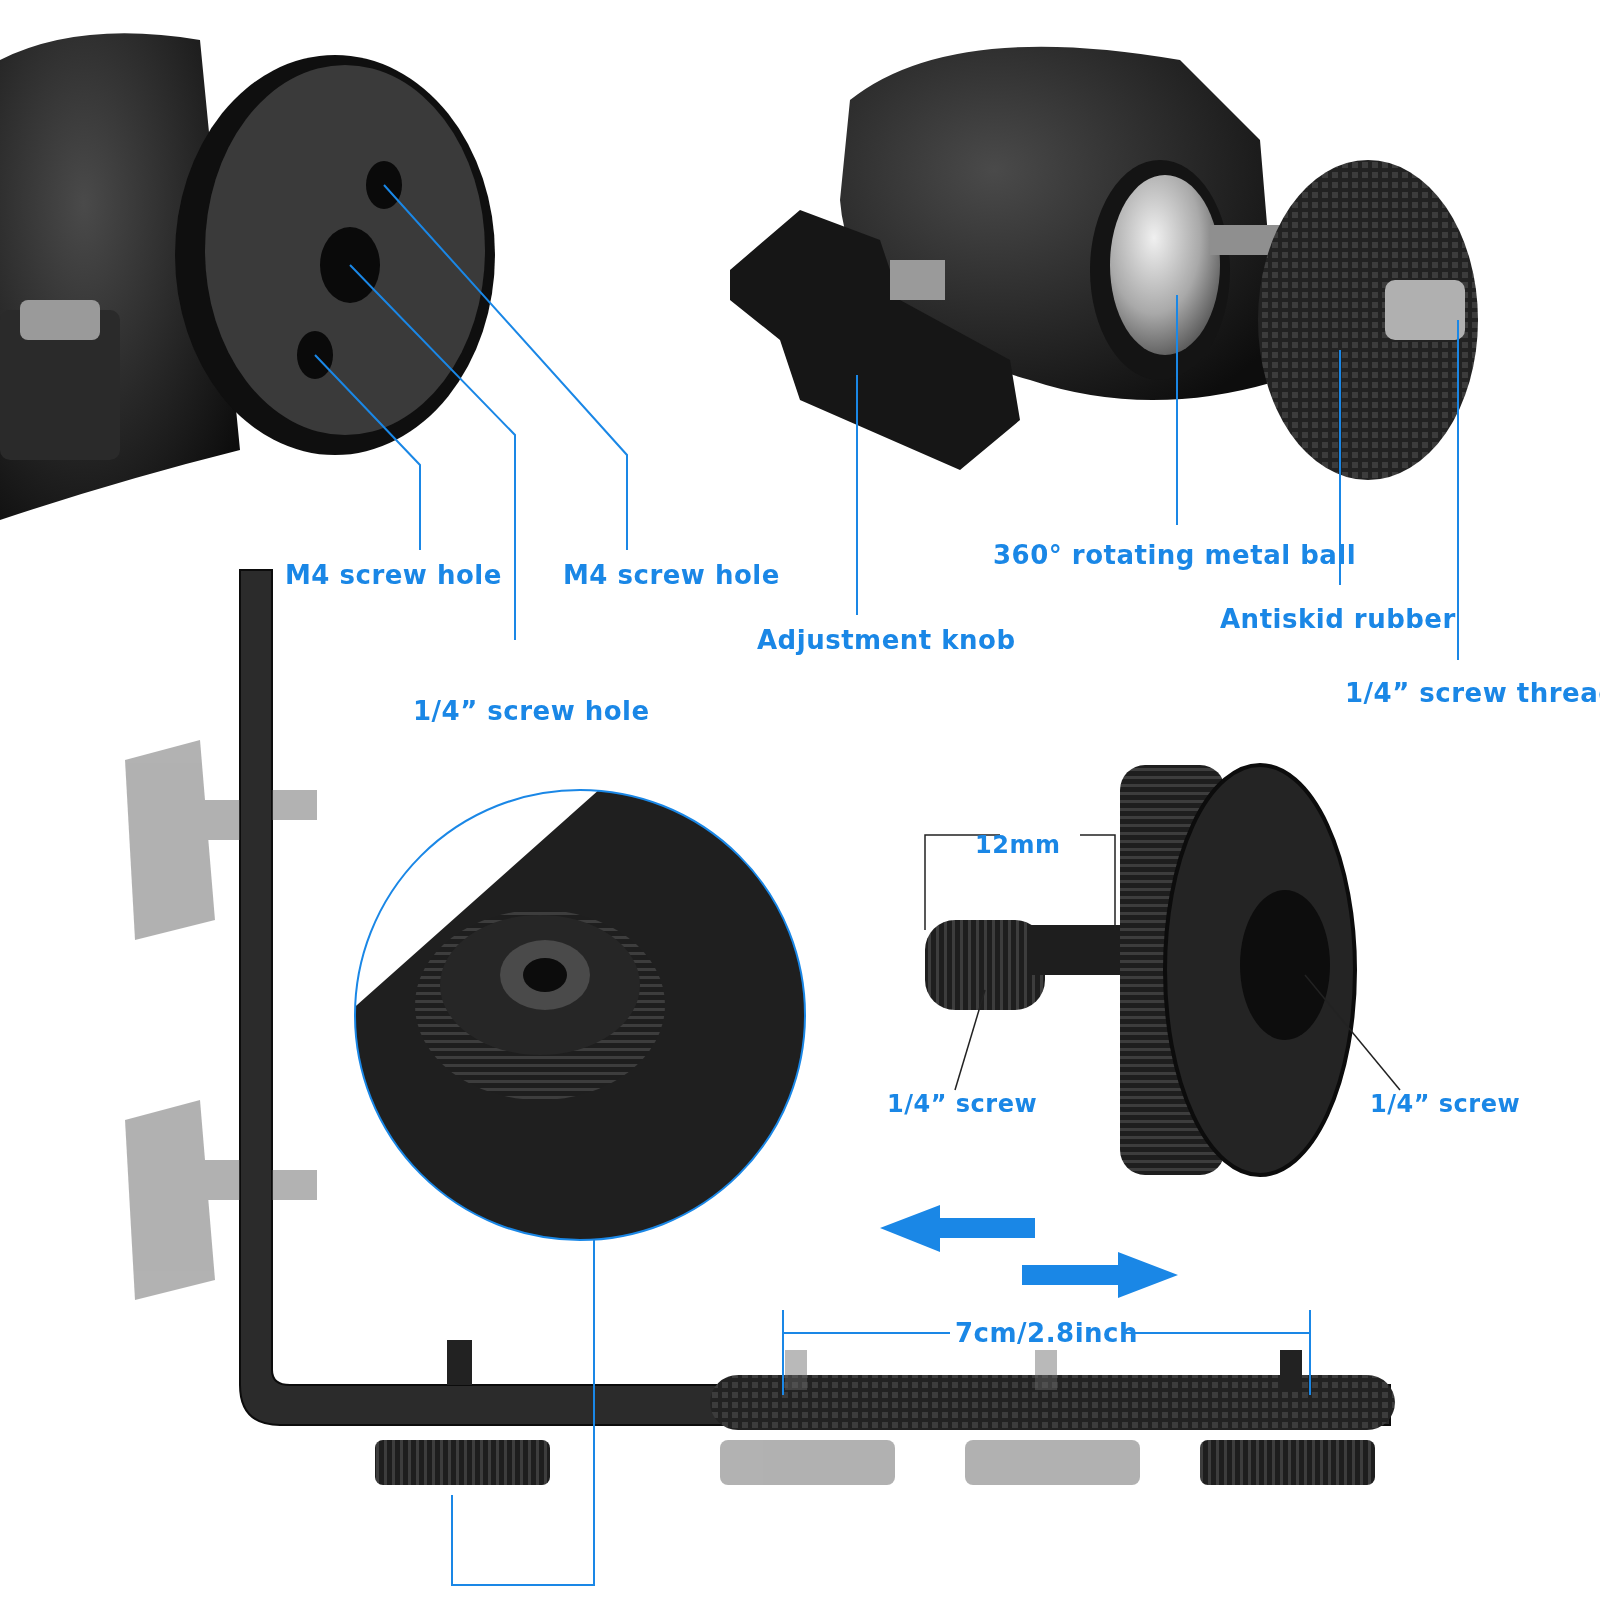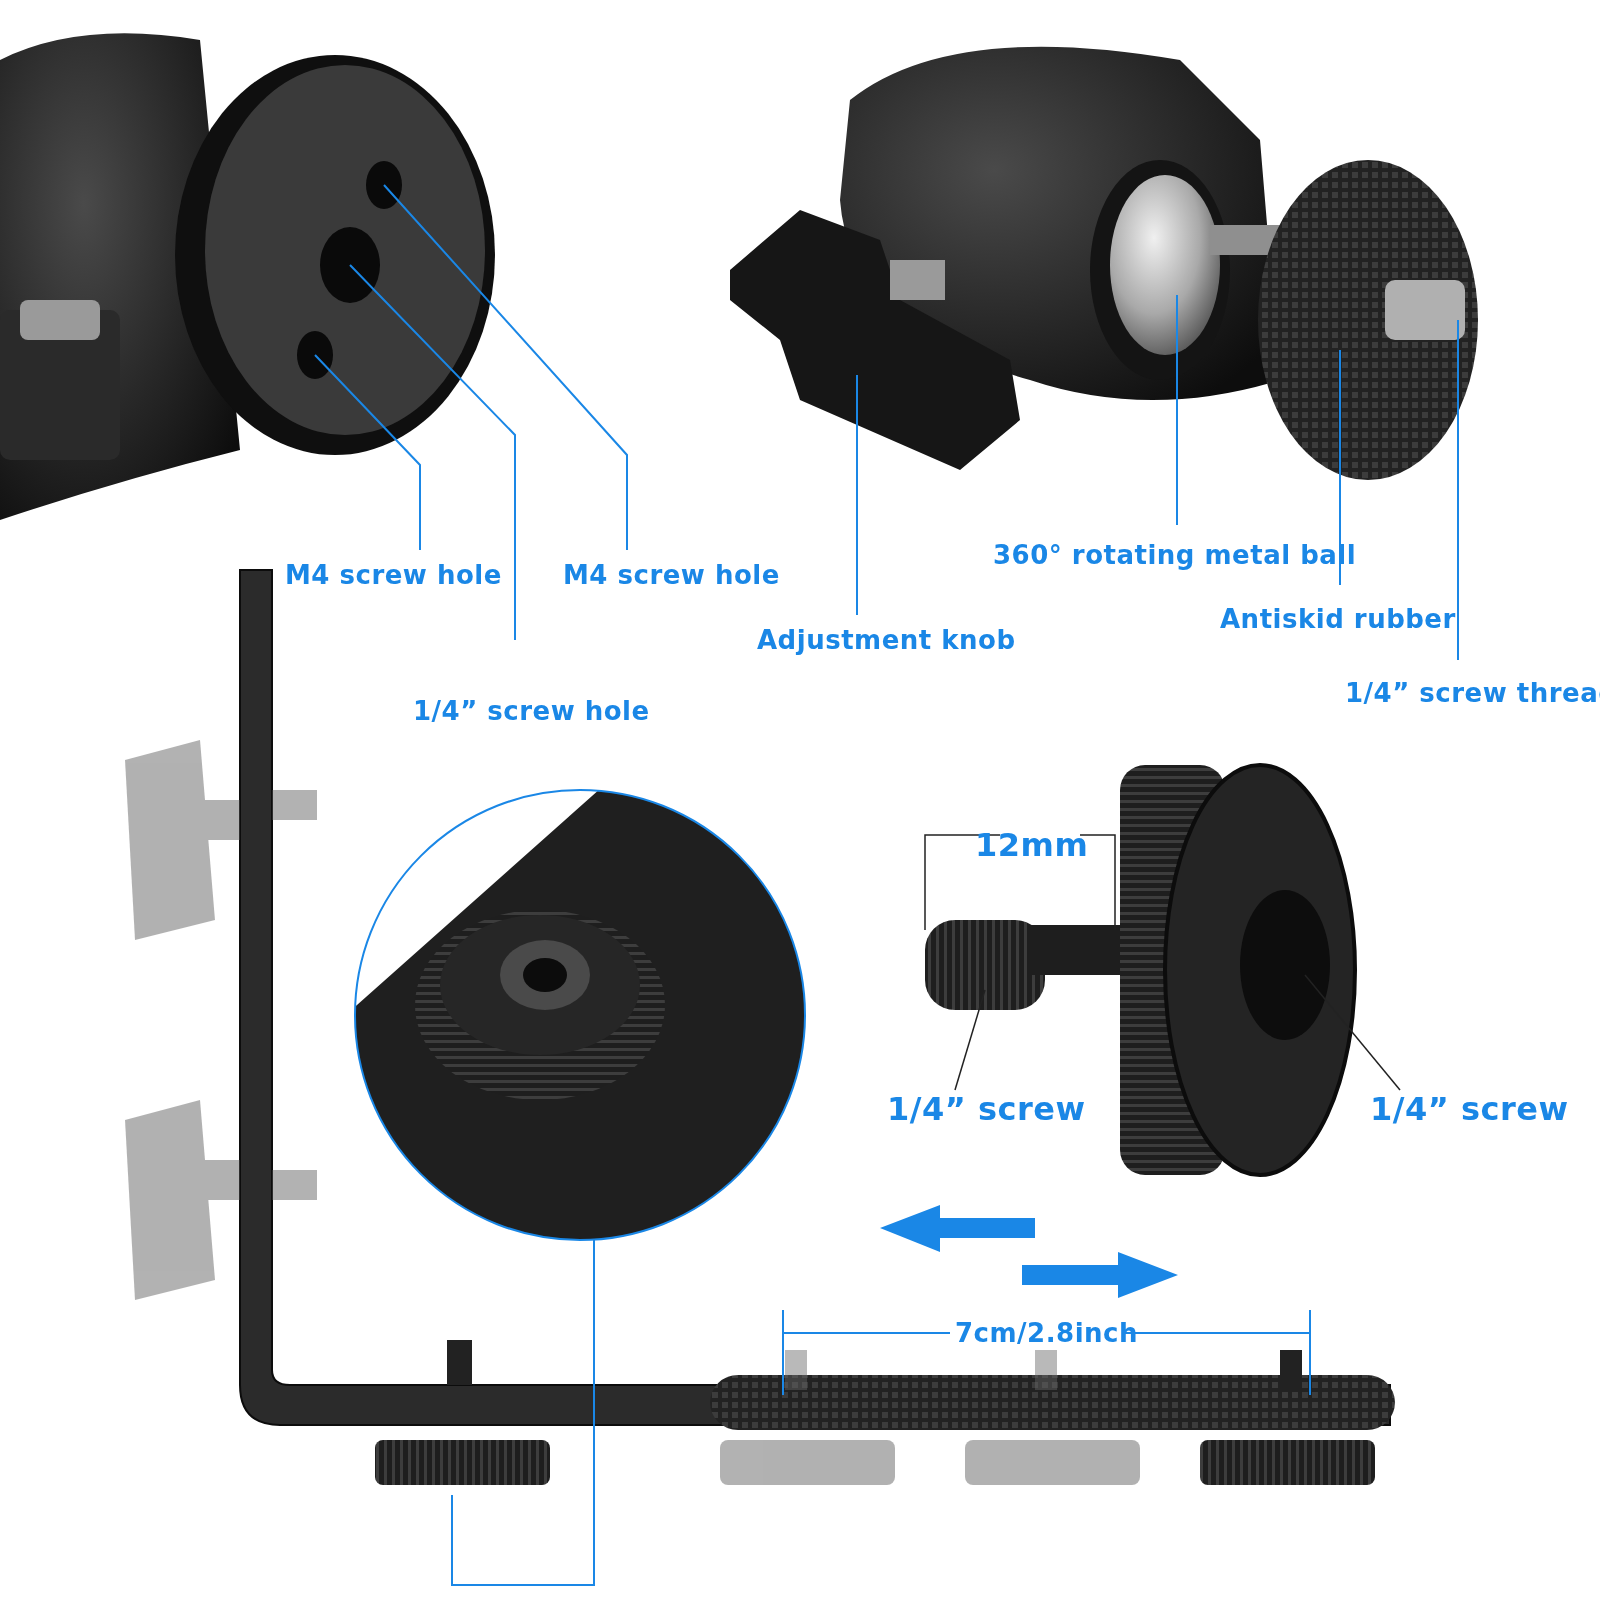--- a/index.html
+++ b/index.html
@@ -1,20 +1,20 @@
 <!DOCTYPE html>
 <html><head>
 <meta charset="utf-8">
 <style>
   html, body { margin:0; padding:0; background:#ffffff; }
   body { width:1600px; height:1600px; position:relative; overflow:hidden;
          font-family:"DejaVu Sans", sans-serif; }
   .label { position:absolute; color:#1a87e6; font-weight:bold; font-size:26px;
            white-space:nowrap; letter-spacing:0.5px; }
-  .label.big { font-size:32px; }
+  .label.big { font-size:24px; }
   svg.layer { position:absolute; left:0; top:0; }
 </style>
 </head>
 <body>
 
 <svg class="layer" width="1600" height="1600" viewBox="0 0 1600 1600">
   <defs>
     <radialGradient id="gCyl" cx="0.35" cy="0.35" r="0.8">
       <stop offset="0" stop-color="#4a4a4a"></stop>
         <stop offset="1" stop-color="#0d0d0d"></stop>

